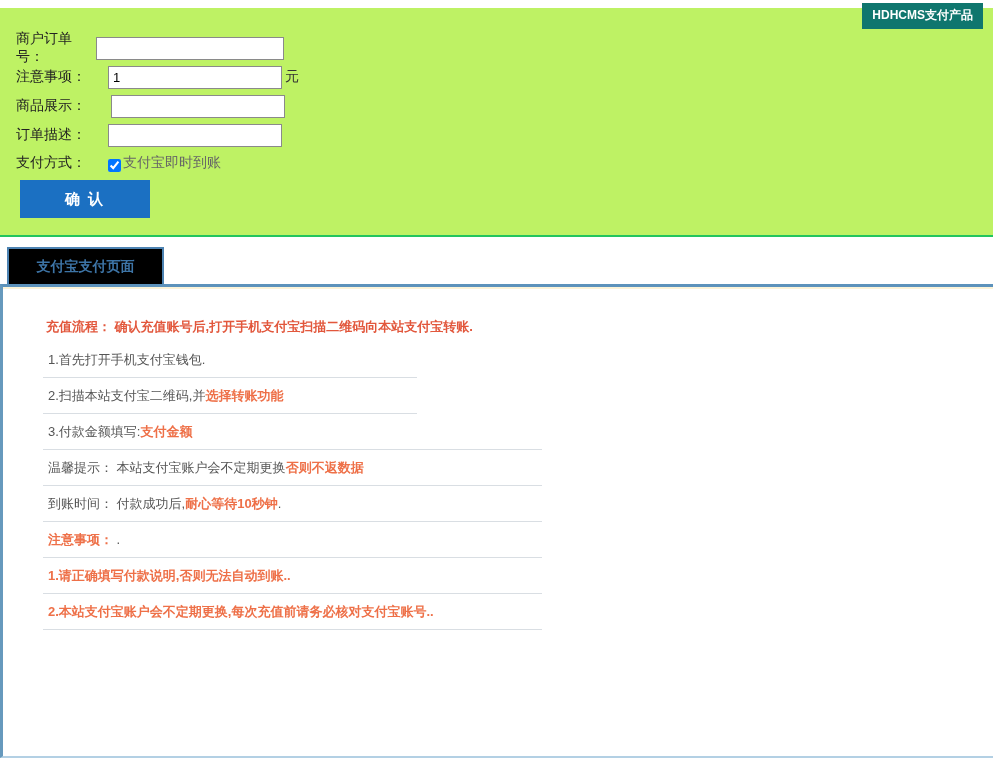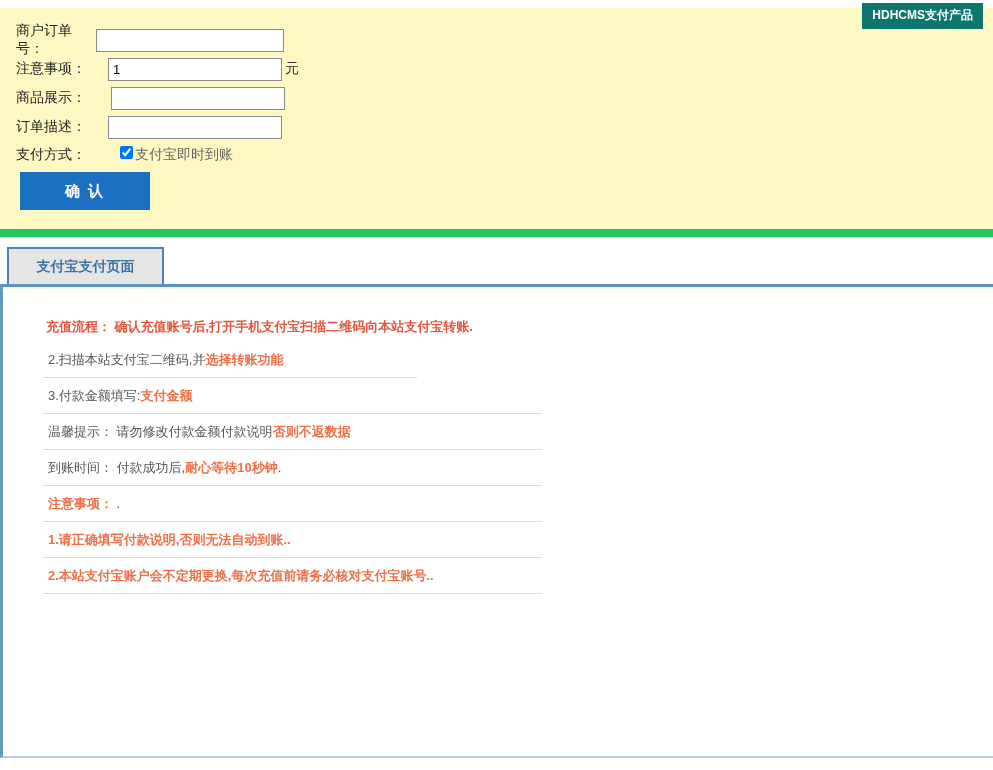--- a/index.html
+++ b/index.html
@@ -18,23 +18,23 @@
     color: #ffffff;
     font-size: 12px;
     font-weight: bold;
     padding: 4px 10px 5px 10px;
     z-index: 5;
   }
   
   .form-panel {
     margin-top: 8px;
     height: 229px;
-    background: #fef9c3;
-    border-bottom: 8px solid #22c55e;
-    padding: 20px 0 0 16px;
+    background: #bef264;
+    border-bottom: 2px solid #22c55e;
+    padding: 28px 0 0 16px;
     position: relative;
   }
   .frow {
     display: flex;
     align-items: center;
     height: 24px;
     margin-bottom: 5px;
     font-size: 14px;
     color: #222222;
   }
@@ -52,21 +52,21 @@
   .frow input.wide { width: 188px; margin-left: 0; }
   .frow input.shift { margin-left: 15px; }
   .note {
     font-style: italic;
     color: #66635a;
     font-size: 14px;
     margin-left: 5px;
   }
   .suffix { margin-left: 3px; color: #333; font-size: 14px; }
   .cbrow { height: 22px; }
-  .cbrow .cbwrap { margin-left: 24px; display: flex; align-items: flex-start; }
+  .cbrow .cbwrap { margin-left: 12px; display: flex; align-items: flex-end; }
   .cbrow input[type=checkbox] { width: 13px; height: 13px; margin-right: 2px; }
   .cbrow .cblabel { color: #666666; font-size: 14px; }
   .confirm-btn {
     display: block;
     margin: 6px 0 0 4px;
     width: 130px;
     height: 38px;
     background: #1b70c2;
     color: #ffffff;
     border: none;
@@ -74,21 +74,21 @@
     font-weight: bold;
     letter-spacing: 2px;
     cursor: pointer;
     font-family: "Liberation Sans", "DejaVu Sans", sans-serif;
   }
   
   .tab {
     margin: 10px 0 0 7px;
     width: 157px;
     height: 37px;
-    background: #e5e5e5;
+    background: #000000;
     border: 2px solid #4d83b2;
     border-bottom: none;
     color: #3d74a6;
     font-size: 14px;
     font-weight: bold;
     text-align: center;
     line-height: 34px;
     cursor: pointer;
   }
   
@@ -158,21 +158,22 @@
 
   <button class="confirm-btn">确 认</button>
 </div>
 
 <div class="tab">支付宝支付页面</div>
 
 <div class="content">
   <div class="cream-line"></div>
   <div class="headline">充值流程： 确认充值账号后,打开手机支付宝扫描二维码向本站支付宝转账.</div>
   <div class="items" id="items">
+      <div class="item short"><span>1.首先打开手机支付宝钱包.</span></div>
       <div class="item short"><span>2.扫描本站支付宝二维码,并</span><span class="em">选择转账功能</span></div>
       <div class="item long"><span>3.付款金额填写:</span><span class="em">支付金额</span></div>
-      <div class="item long"><span>温馨提示： 请勿修改付款金额付款说明</span><span class="em">否则不返数据</span></div>
+      <div class="item long"><span>温馨提示： 本站支付宝账户会不定期更换</span><span class="em">否则不返数据</span></div>
       <div class="item long"><span>到账时间： 付款成功后,</span><span class="em">耐心等待10秒钟</span><span>.</span></div>
       <div class="item long"><span class="em">注意事项：</span><span> .</span></div>
       <div class="item long"><span class="em">1.请正确填写付款说明,否则无法自动到账..</span></div>
       <div class="item long"><span class="em">2.本站支付宝账户会不定期更换,每次充值前请务必核对支付宝账号..</span></div>
     </div>
 </div>
 
 </body></html>

